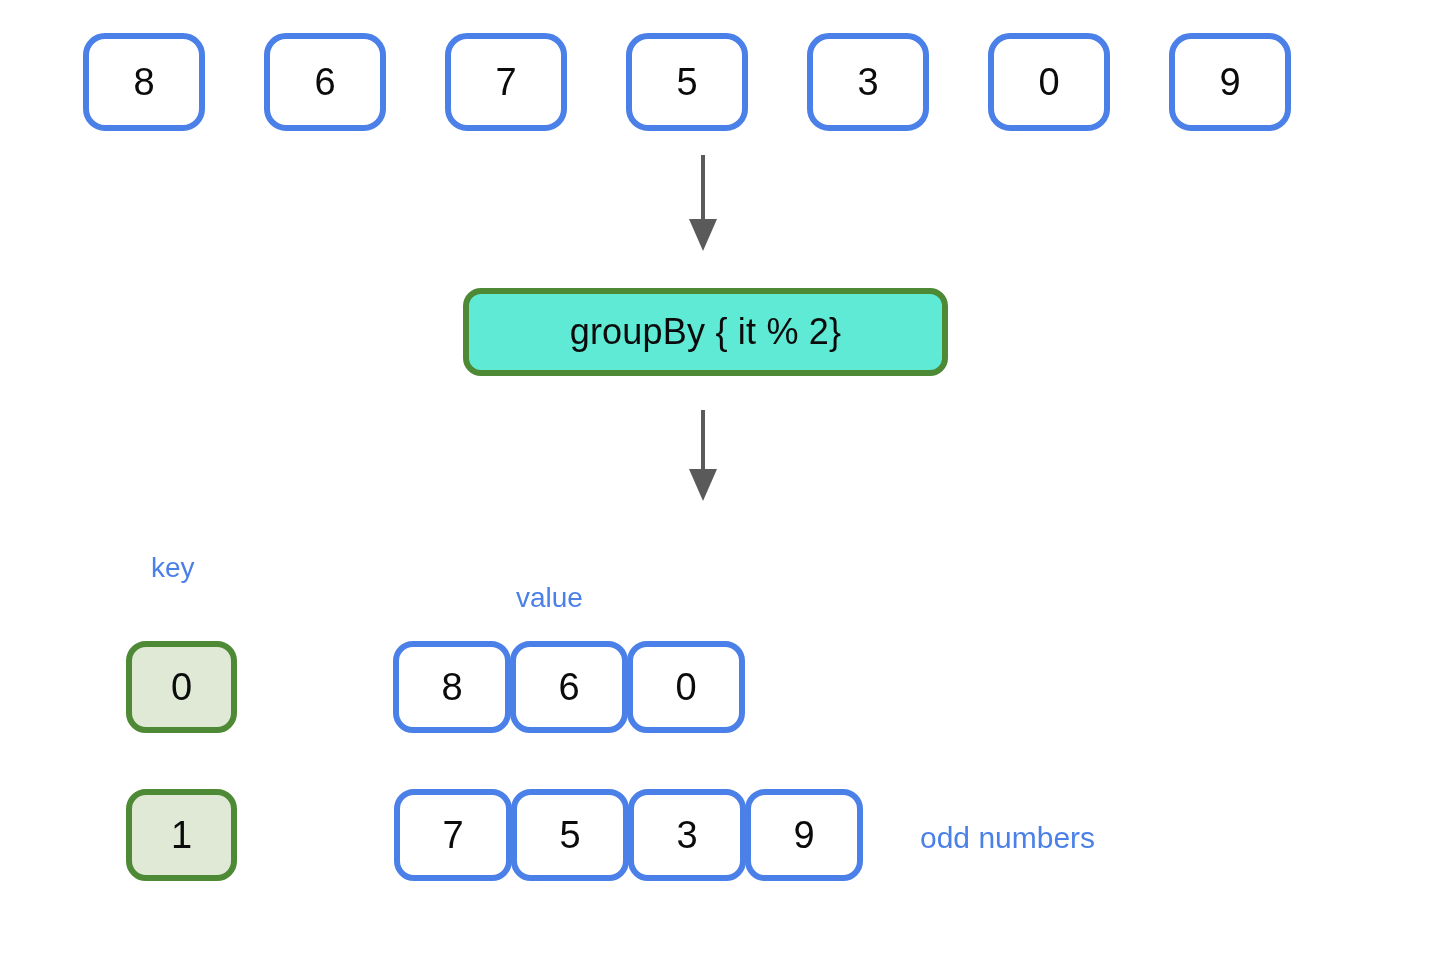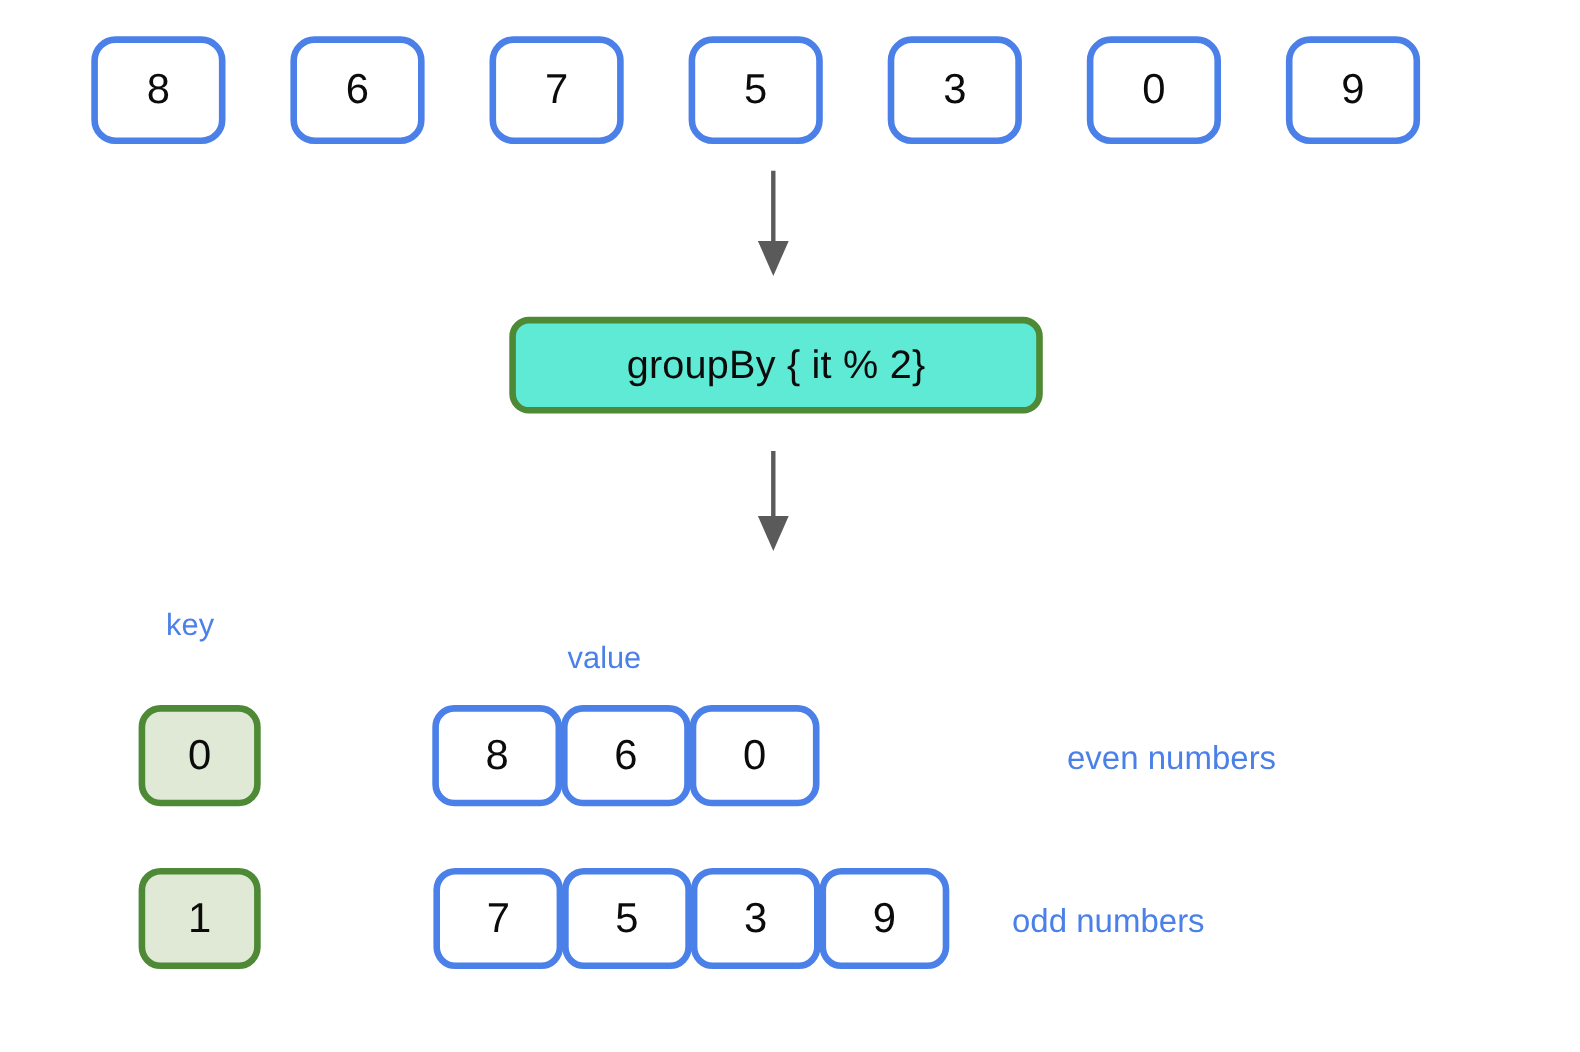--- a/index.html
+++ b/index.html
@@ -175,21 +175,20 @@
   <div class="col-label key-label">key</div>
   <div class="col-label value-label">value</div>
 
   <div class="result-row row-0">
     <div class="key-box">0</div>
     <div class="value-group">
       <div class="value-box">8</div>
       <div class="value-box">6</div>
       <div class="value-box">0</div>
     </div>
-    <div class="note">even numbers</div>
   </div>
 
   <div class="result-row row-1">
     <div class="key-box">1</div>
     <div class="value-group">
       <div class="value-box">7</div>
       <div class="value-box">5</div>
       <div class="value-box">3</div>
       <div class="value-box">9</div>
     </div>

